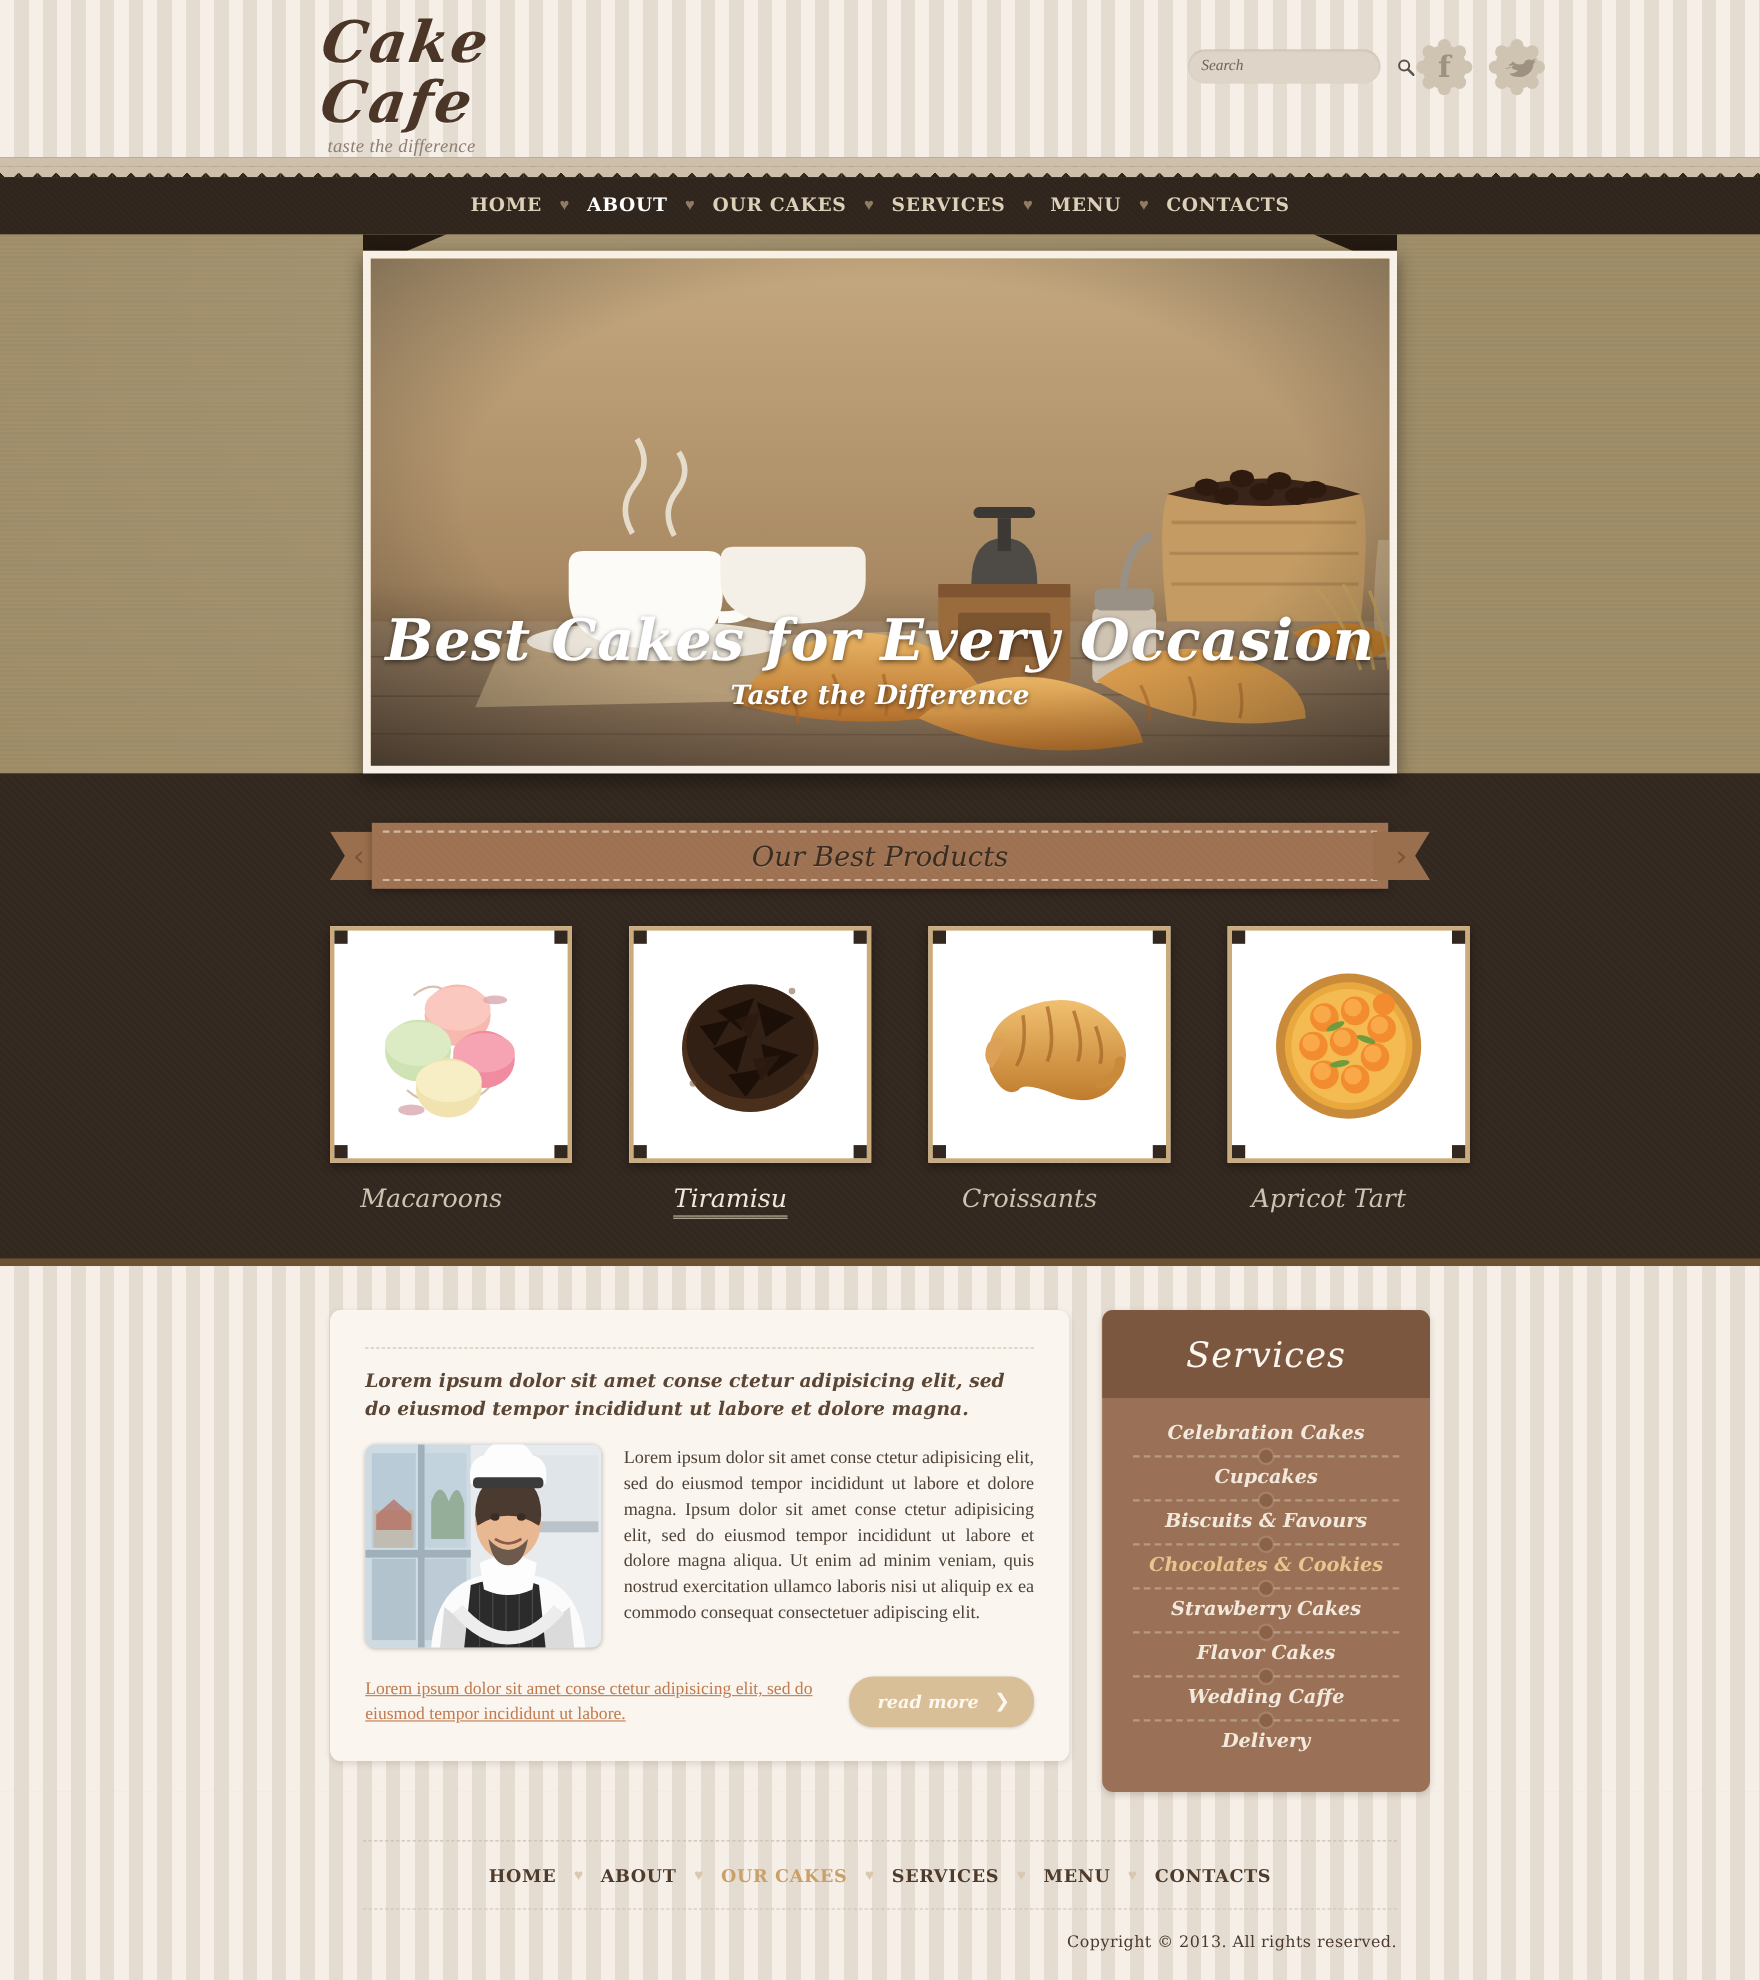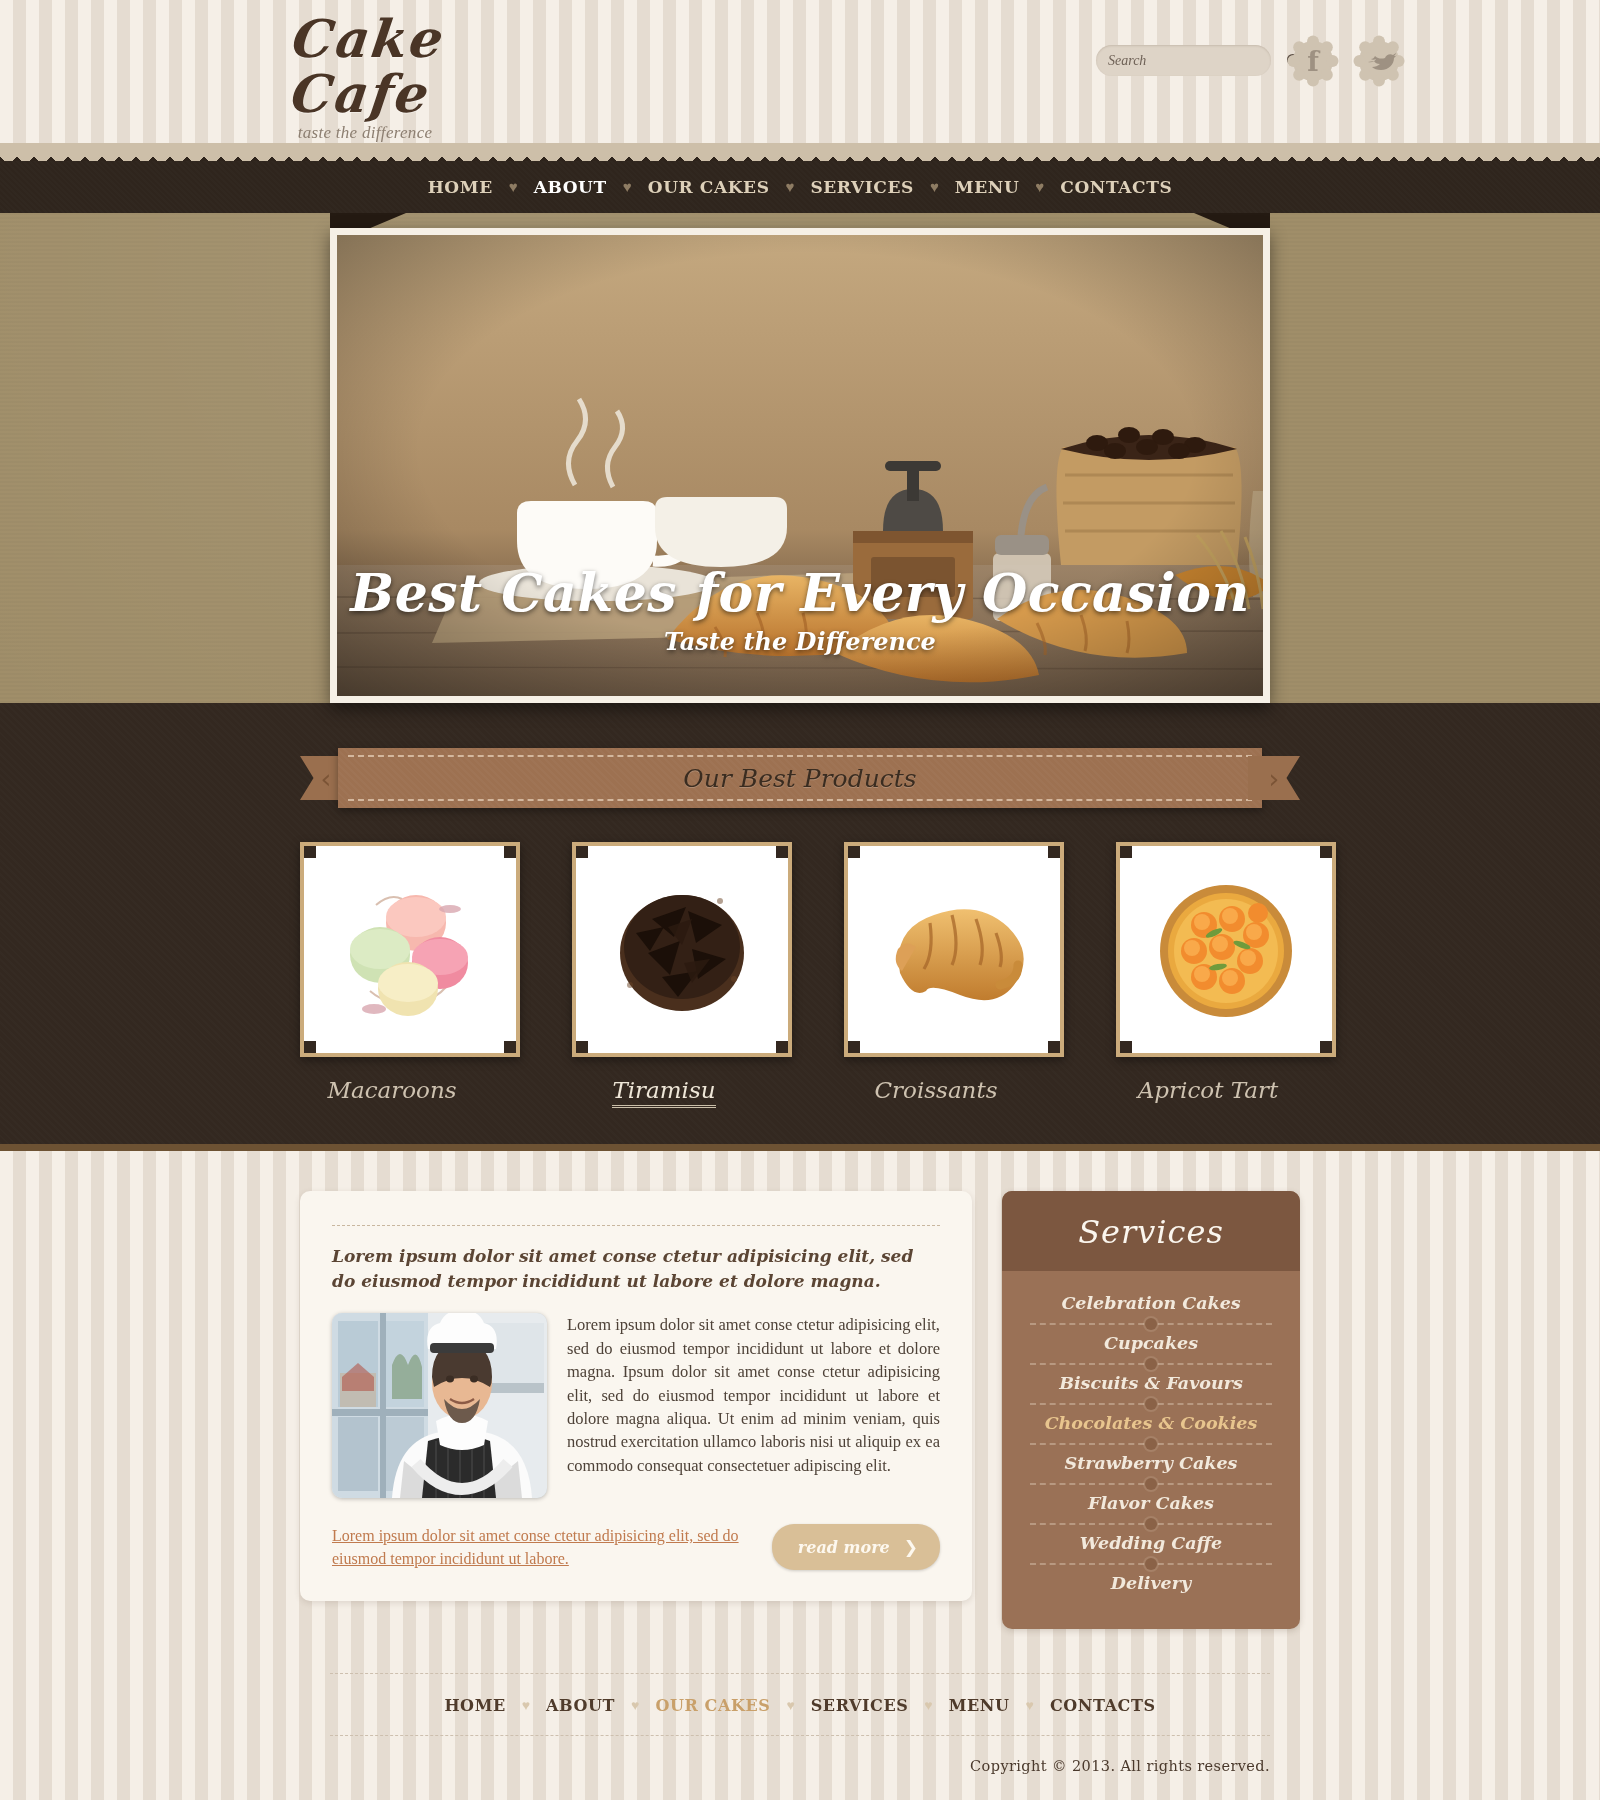--- a/index.html
+++ b/index.html
@@ -54,21 +54,21 @@
   .logo-tag {
     font-family: "Liberation Serif", serif;
     font-style: italic;
     font-size: 17px;
     color: #8d7f71;
     margin-top: 2px;
     letter-spacing: .3px;
   }
   .search-box {
     position: absolute;
-    right: 164px;
+    right: 180px;
     top: 45px;
     width: 175px;
     height: 31px;
     background: #ded4c7;
     border-radius: 16px;
     box-shadow: inset 0 1px 2px rgba(120,100,80,.22);
     display: flex;
     align-items: center;
     padding: 0 12px;
   }
@@ -167,21 +167,21 @@
     position: relative;
     width: 940px; height: 475px;
     margin: 0 auto;
     border: 7px solid #f6f0e6;
     box-shadow: 0 6px 16px rgba(0,0,0,.45);
     overflow: hidden;
     background: #b08d5c;
   }
   .hero .photo { position: absolute; inset: 0; }
   .hero-caption {
-    position: absolute; left: 0; right: 0; bottom: 40px; text-align: center;
+    position: absolute; left: 0; right: 0; bottom: 50px; text-align: center;
     color: #fff;
     text-shadow: 0 2px 5px rgba(0,0,0,.55);
   }
   .hero-caption .big {
     font-family: "DejaVu Serif", serif;
     font-style: italic; font-weight: bold;
     font-size: 52px; line-height: 1.05;
     letter-spacing: .5px;
   }
   .hero-caption .small {

